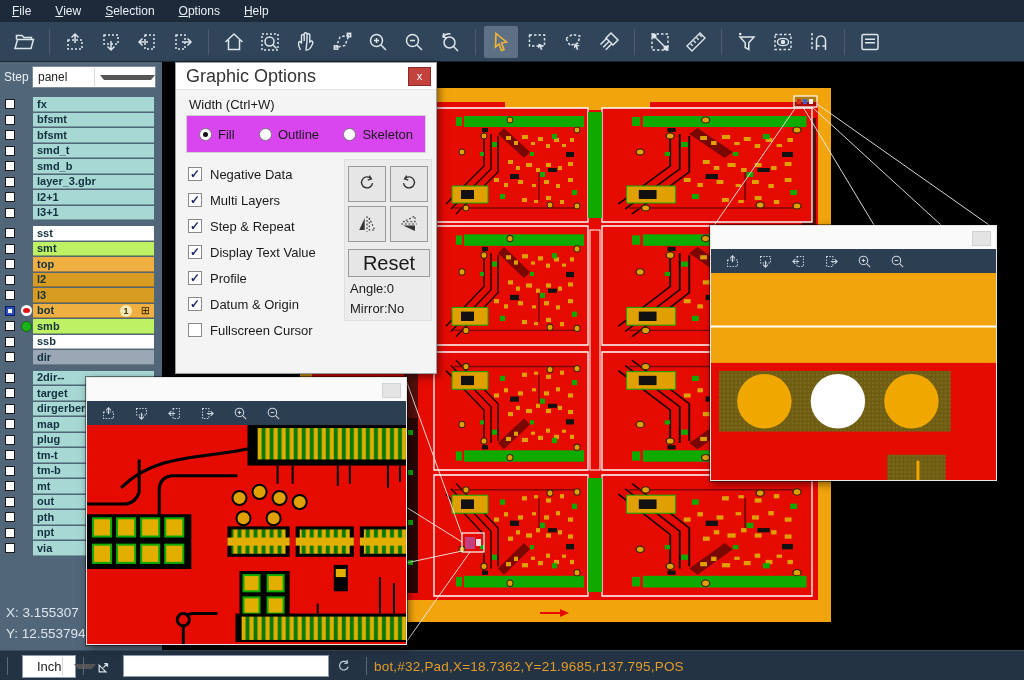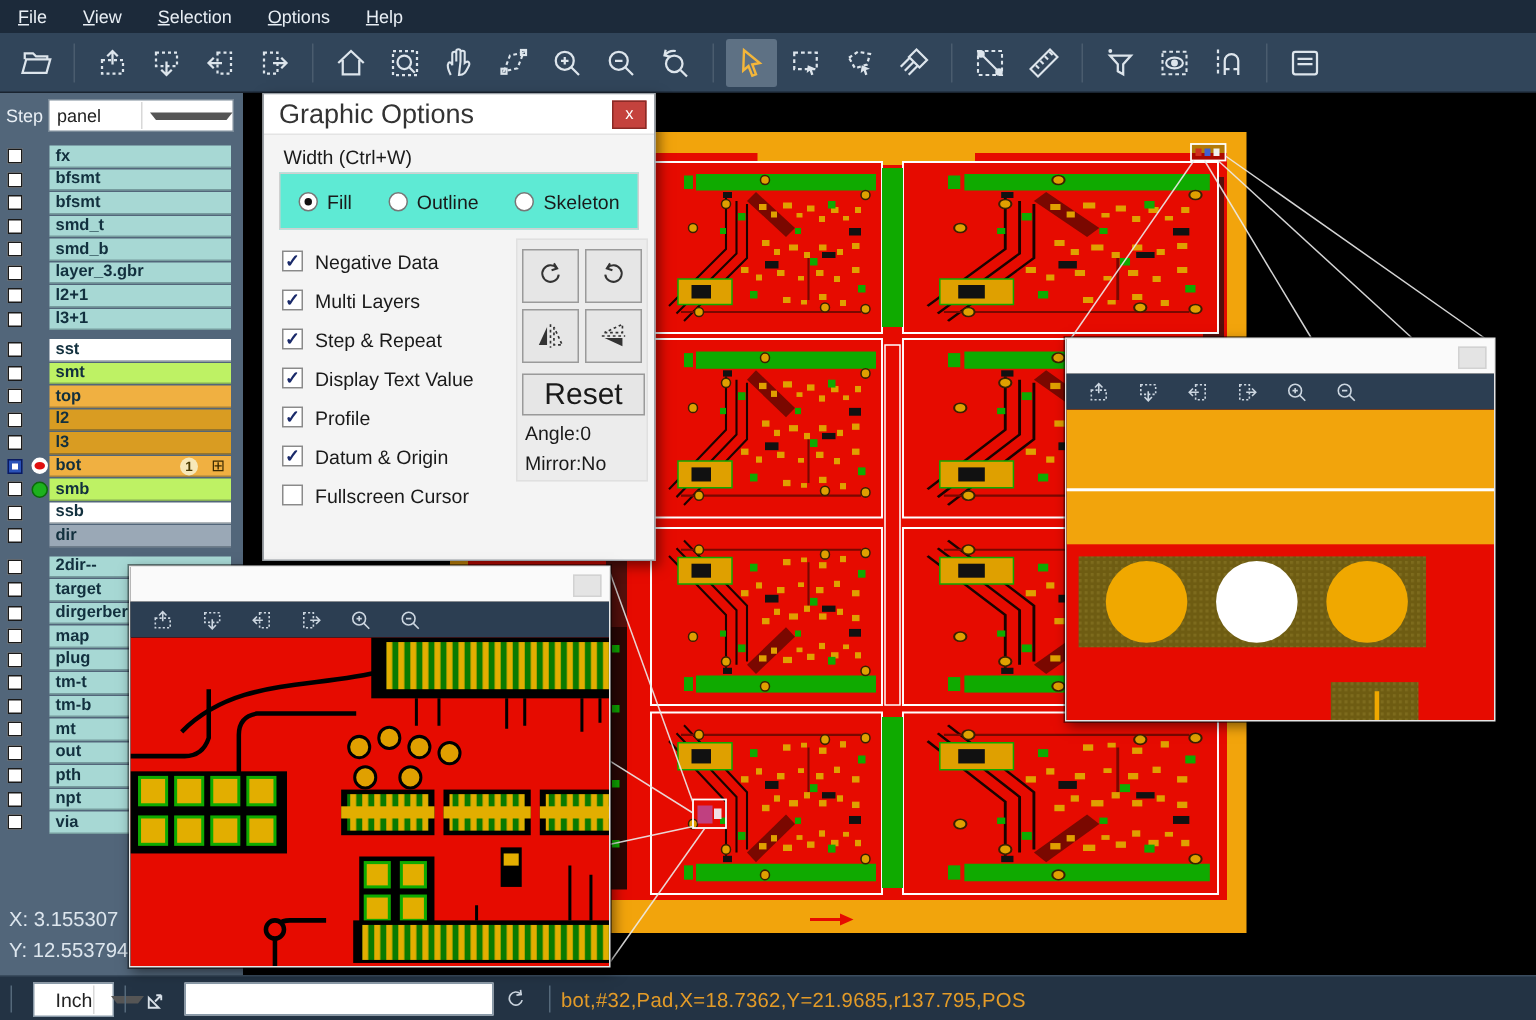--- a/index.html
+++ b/index.html
@@ -52,21 +52,21 @@
   .gridico{position:absolute;right:4px;top:0;font-size:11px;color:#3a2a00;font-weight:normal;}
   #coords{position:absolute;left:6px;top:540px;color:#dde6ee;font-size:13.5px;line-height:21px;}
   
   #dialog{position:absolute;left:175px;top:0;width:262px;height:312px;background:#f4f4f4;z-index:3;
           border:1px solid #9aa0a6;box-sizing:border-box;box-shadow:2px 3px 8px rgba(0,0,0,.5);font-size:13px;color:#1a1a1a;}
   #dlg-title{height:26px;background:#fff;border-bottom:1px solid #e4e4e4;display:flex;align-items:center;}
   #dlg-title .t{padding-left:10px;font-size:18px;color:#333;flex:1;}
   #dlg-close{width:21px;height:17px;background:#c4423d;color:#fff;font-size:11px;display:flex;align-items:center;
              justify-content:center;margin-right:5px;border:1px solid #8a2a26;}
   .dlg-widthlbl{position:absolute;left:13px;top:34px;}
-  #radiobox{position:absolute;left:10px;top:52px;width:240px;height:38px;background:#5eead4;border:1px solid #d0d0d0;
+  #radiobox{position:absolute;left:10px;top:52px;width:240px;height:38px;background:#d946ef;border:1px solid #d0d0d0;
             display:flex;align-items:center;justify-content:space-between;padding:0 12px;box-sizing:border-box;}
   .radio{display:flex;align-items:center;gap:6px;}
   .rdot{width:13px;height:13px;border-radius:50%;border:1px solid #777;background:#fff;box-sizing:border-box;position:relative;}
   .rdot.on:after{content:"";position:absolute;left:3px;top:3px;width:5px;height:5px;border-radius:50%;background:#111;}
   #cblist{position:absolute;left:12px;top:98px;}
   .dcb-row{height:26px;display:flex;align-items:center;gap:8px;}
   .dcb{width:14px;height:14px;background:#fff;border:1px solid #8a8a8a;box-sizing:border-box;font-size:12px;
        line-height:12px;text-align:center;color:#1a2a6a;font-weight:bold;}
   #rightpanel{position:absolute;left:168px;top:96px;width:86px;height:160px;background:#ececec;border:1px solid #e0e0e0;}
   #tgrid{position:absolute;left:172px;top:103px;display:grid;grid-template-columns:38px 38px;grid-auto-rows:36px;gap:4px;}

